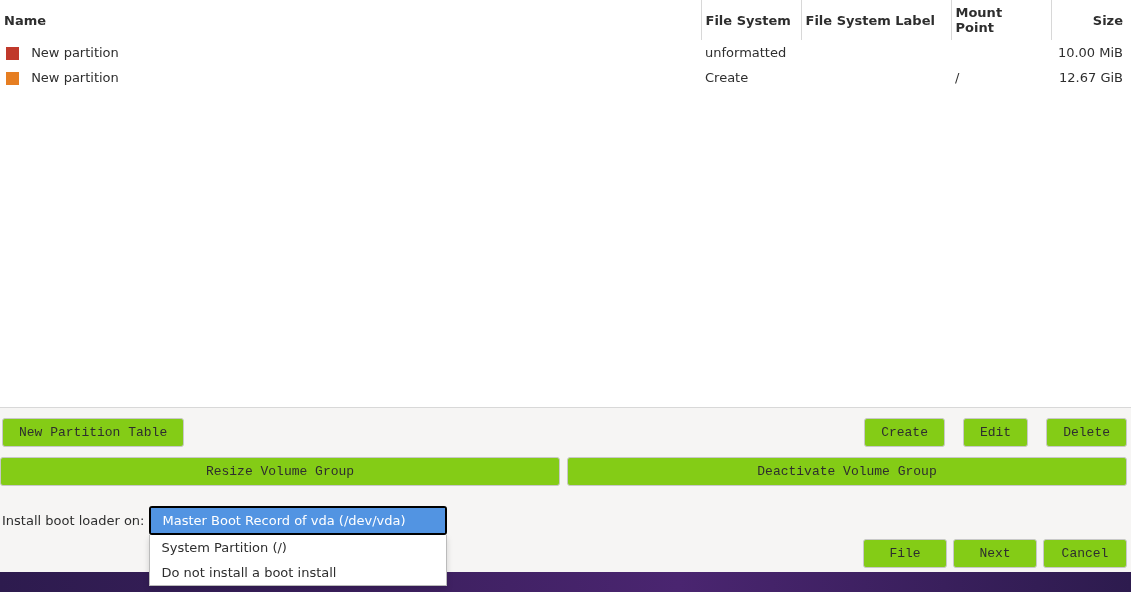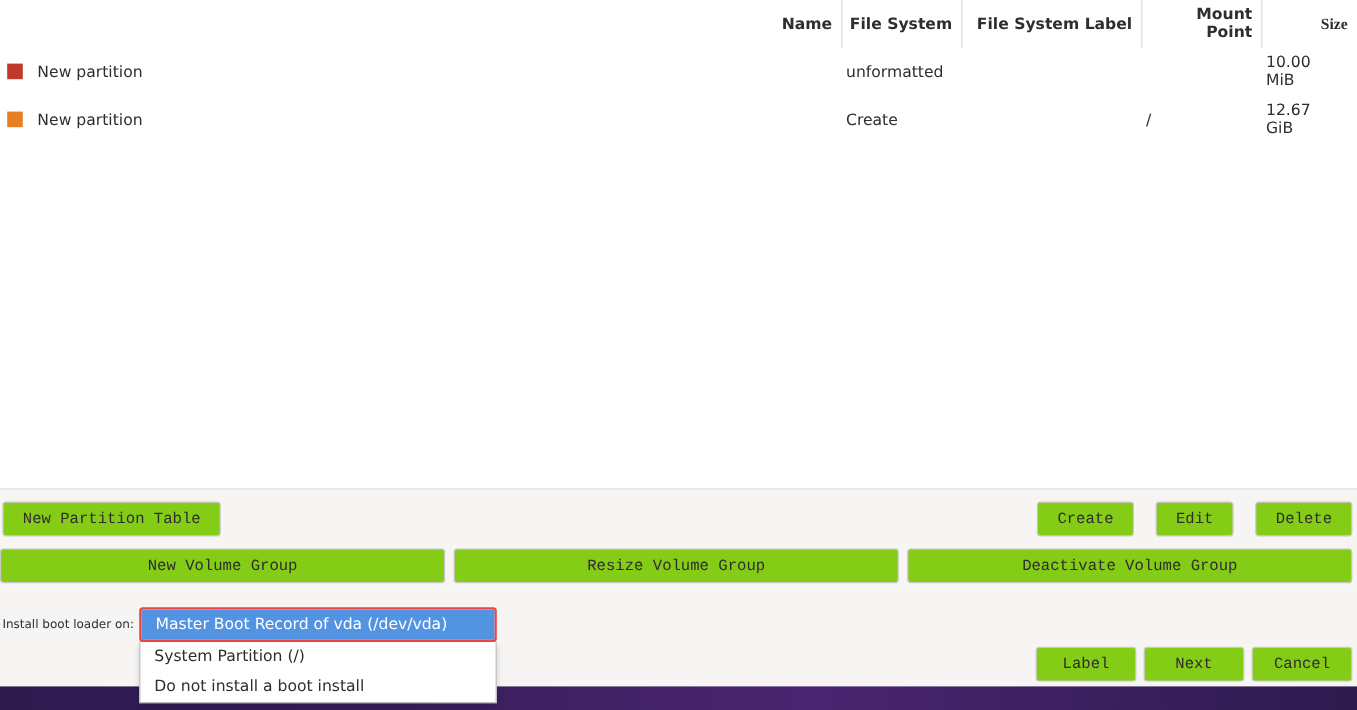--- a/index.html
+++ b/index.html
@@ -27,49 +27,48 @@
       flex: 1;
       background: #ffffff;
       overflow: auto;
       border-bottom: 1px solid #d8d8d8;
     }
     table {
       width: 100%;
       border-collapse: collapse;
     }
     th {
-      text-align: right;
+      text-align: left;
       font-weight: bold;
       padding: 5px 7px 5px 4px;
       font-size: 13px;
       color: #2e2e2e;
       border-right: 1px solid #d8d8d8;
     }
     th:last-child {
       border-right: none;
-      font-family: Liberation Serif, serif;
     }
     td {
       padding: 5px 7px 5px 4px;
       font-size: 13px;
       vertical-align: middle;
     }
     .color-box {
       display: inline-block;
       width: 13px;
       height: 13px;
       vertical-align: middle;
       margin-right: 8px;
     }
     .name-cell {
       padding-left: 6px;
     }
     .size-cell {
-      text-align: left;
-      padding-right: 23px;
+      text-align: right;
+      padding-right: 8px;
     }
     .toolbar-area {
       background: #f6f5f4;
       padding: 6px 0 2px 0;
     }
     .toolbar-row1 {
       display: flex;
       justify-content: space-between;
       padding: 4px 4px 4px 2px;
     }
@@ -102,28 +101,28 @@
       background: #f6f5f4;
       padding: 14px 4px 8px 2px;
       position: relative;
     }
     .bootloader-row {
       display: flex;
       align-items: center;
       gap: 4px;
     }
     .bootloader-label {
-      font-size: 10px;
+      font-size: 13px;
     }
     .dropdown-wrapper {
       position: relative;
       display: inline-block;
     }
     .dropdown-select {
-      border: 2px solid #ef4444;
+      border: 2px solid #000000;
       background: #ffffff;
       border-radius: 3px;
       min-width: 298px;
       position: relative;
     }
     .dropdown-option {
       padding: 5px 12px;
       font-size: 13px;
       cursor: pointer;
     }
@@ -211,42 +210,41 @@
       <div class="toolbar-row1-left">
         <button>New Partition Table</button>
       </div>
       <div class="toolbar-row1-right">
         <button>Create</button>
         <button>Edit</button>
         <button>Delete</button>
       </div>
     </div>
     <div class="toolbar-row2">
-      <button>New Volume Group</button>
       <button>Resize Volume Group</button>
       <button>Deactivate Volume Group</button>
     </div>
   </div>
 
   <div class="bottom-area" style="height:100px;">
     <div class="bootloader-row">
       <span class="bootloader-label">Install boot loader on:</span>
       <div class="dropdown-wrapper">
         <div class="dropdown-select">
           <div class="dropdown-option selected">Master Boot Record of vda (/dev/vda)</div>
         </div>
         <div class="dropdown-overlay">
           <div class="dropdown-option">System Partition (/)</div>
           <div class="dropdown-option">Do not install a boot install</div>
         </div>
       </div>
     </div>
 
     <div class="nav-buttons">
-      <button>Label</button>
+      <button>File</button>
       <button>Next</button>
       <button>Cancel</button>
     </div>
   </div>
 
 </div>
 
 <div class="footer-strip"></div>
 
 </body></html>

